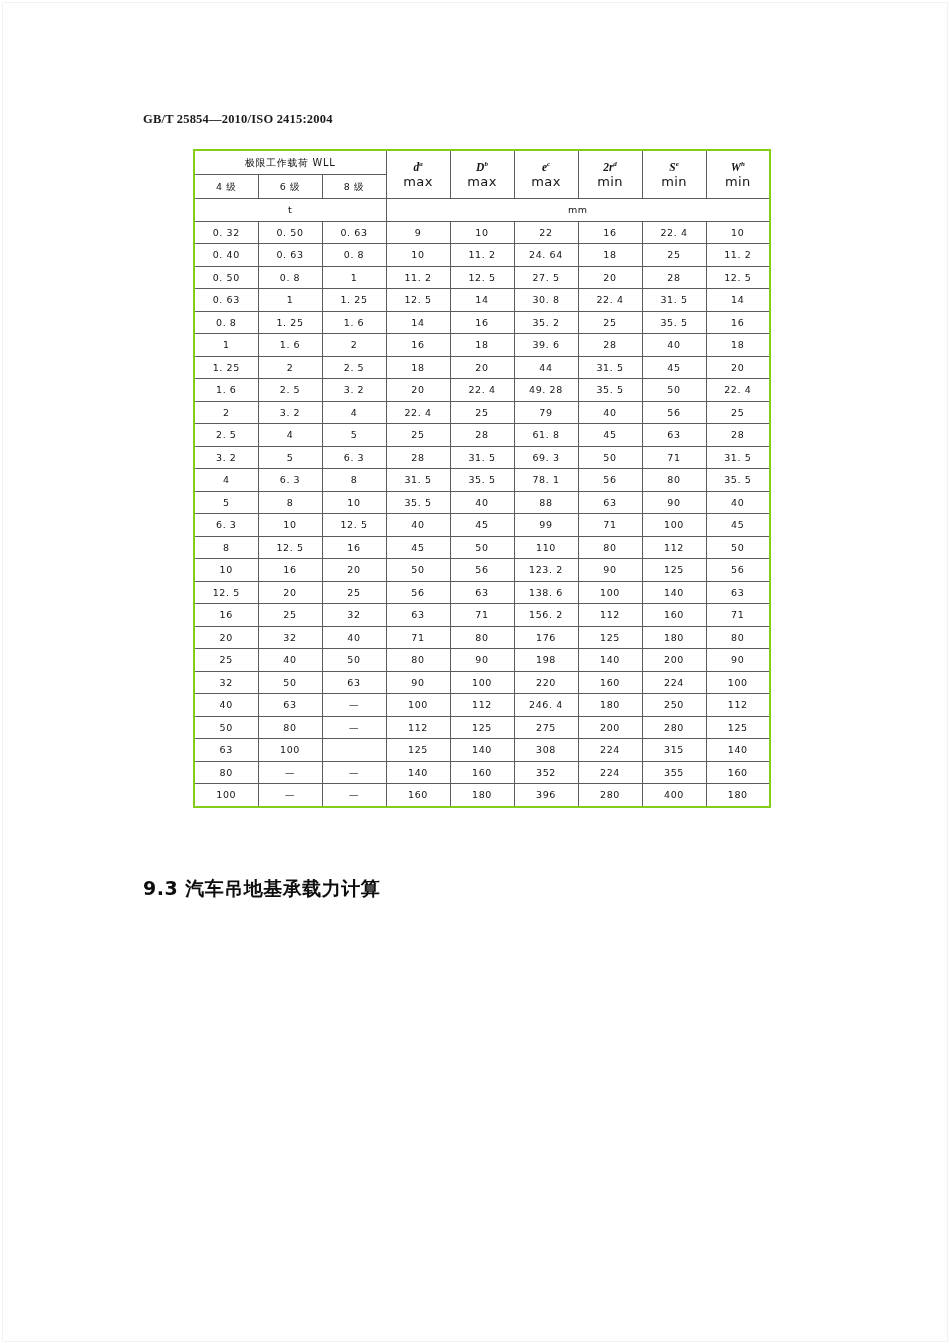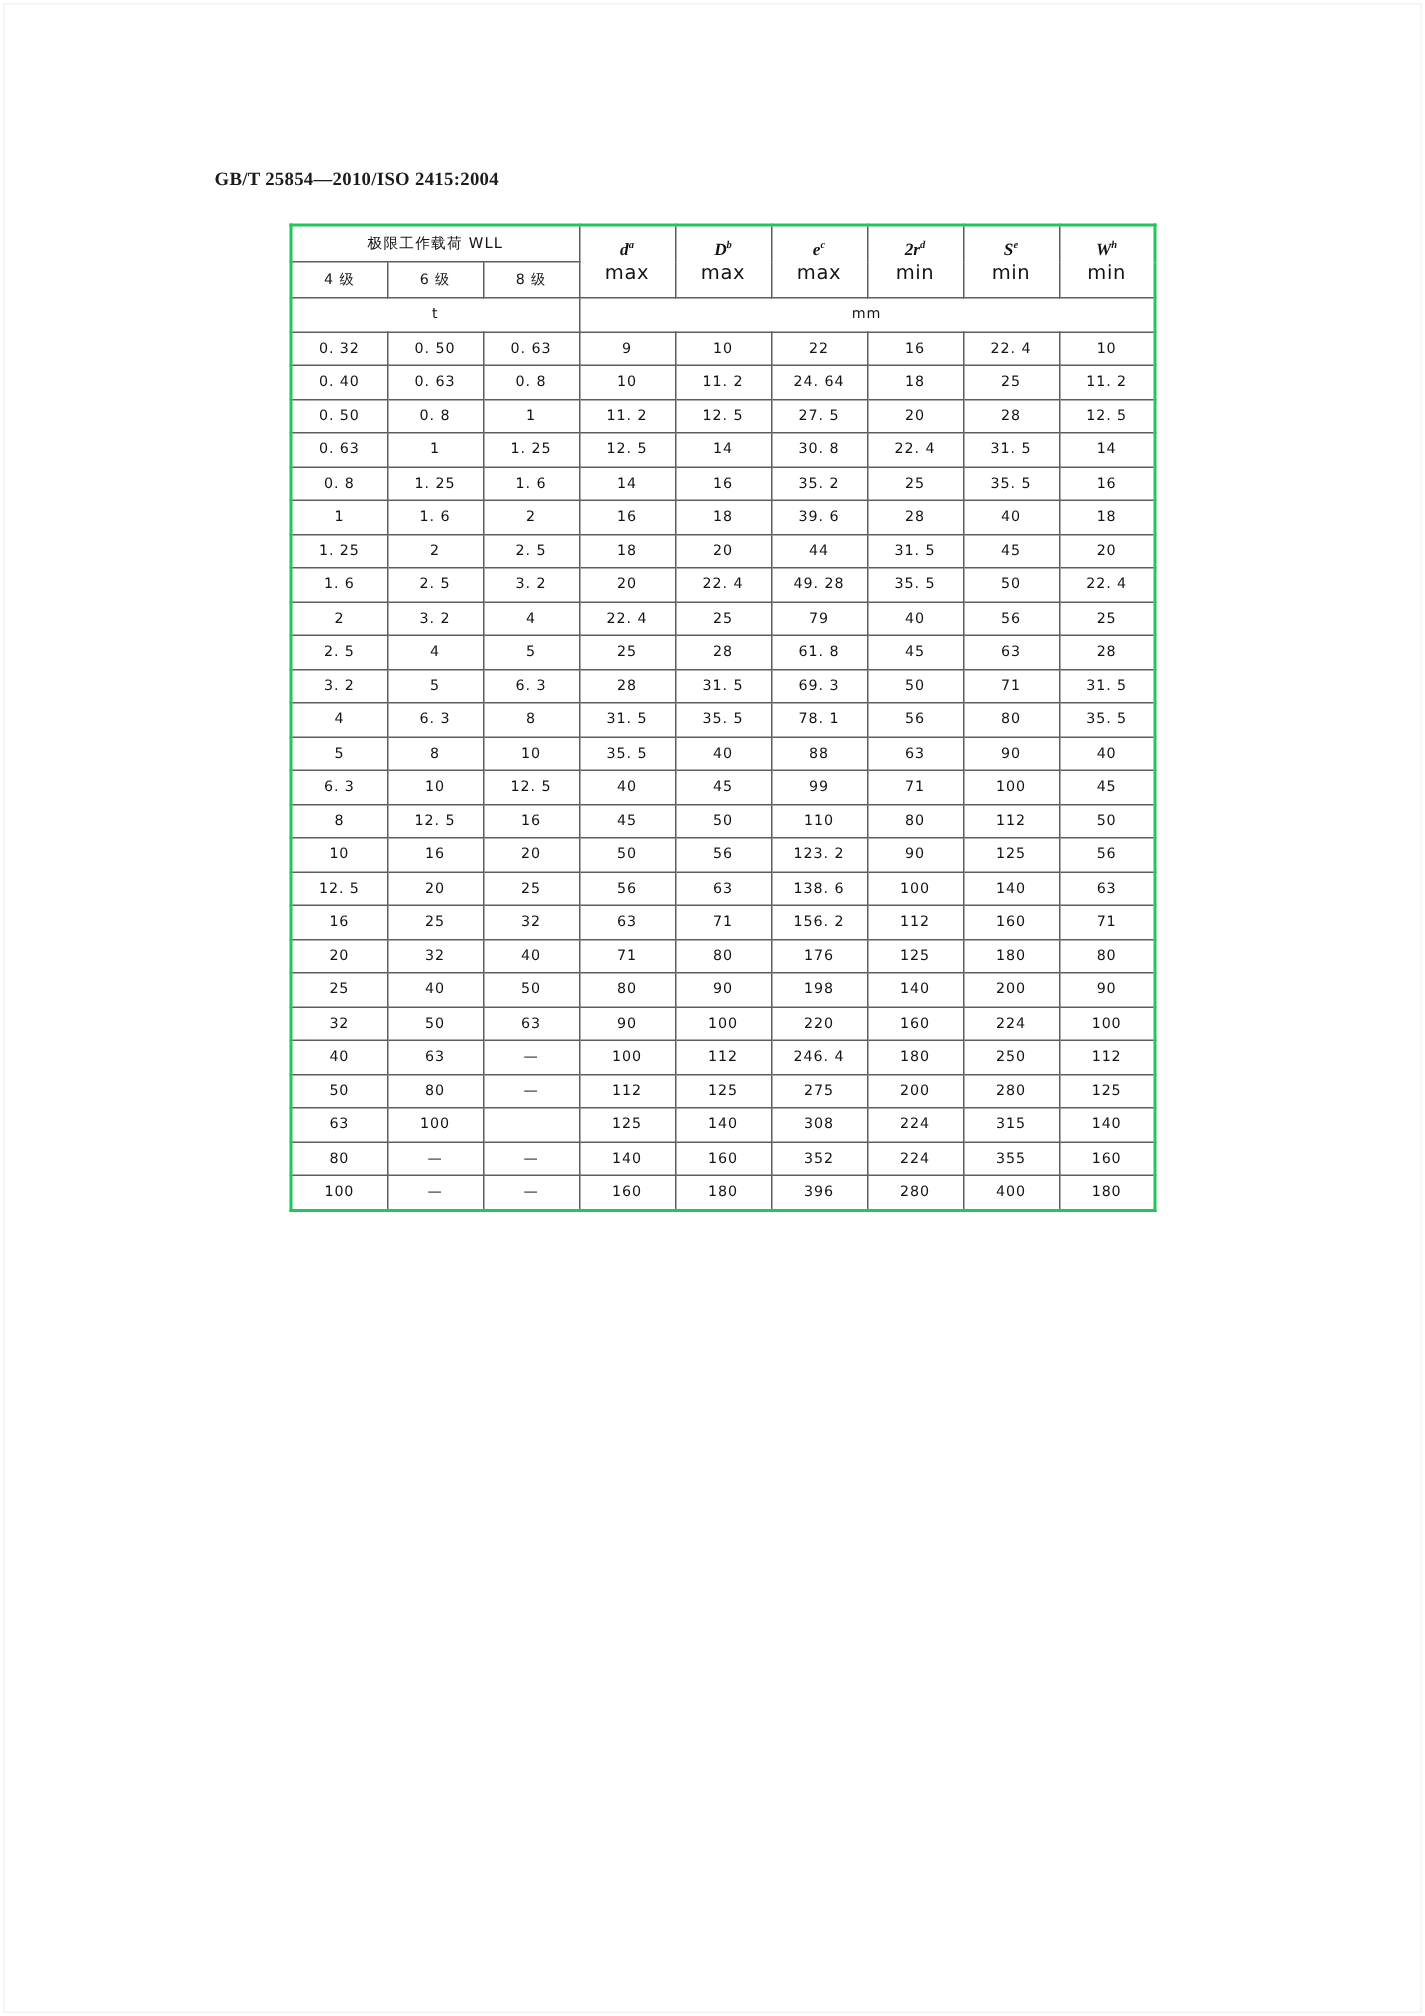--- a/index.html
+++ b/index.html
@@ -74,21 +74,21 @@
     font-size: 9.5px;
     color: #141414;
     padding: 0;
     height: 21.5px;
     line-height: 21.5px;
     font-weight: normal;
     letter-spacing: 0.6px;
     white-space: nowrap;
   }
   table.shackle {
-    border: 2px solid #22c55e;
+    border: 2px solid #84cc16;
   }
   table.shackle th.grp {
     font-size: 9.8px;
     letter-spacing: 0.8px;
   }
   table.shackle th.symcell {
     line-height: 1.18;
     height: 43px;
     padding: 2px 0;
   }
@@ -484,15 +484,16 @@
             <td>180</td>
             <td>396</td>
             <td>280</td>
             <td>400</td>
             <td>180</td>
           </tr>
         </tbody>
     </table>
   </div>
 
+  <div class="section-heading">9.3 汽车吊地基承载力计算</div>
 
 
 </div>
 
 </body></html>

